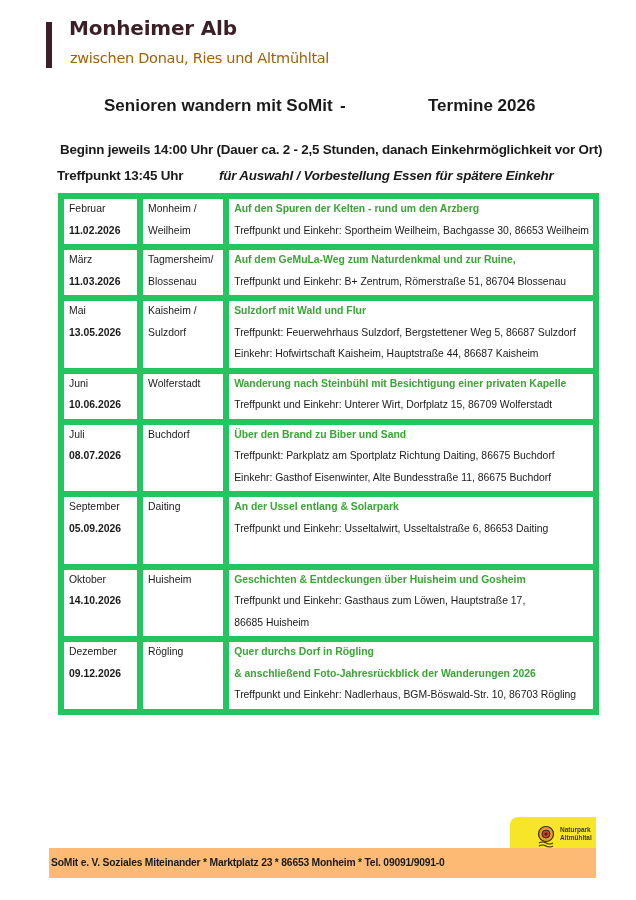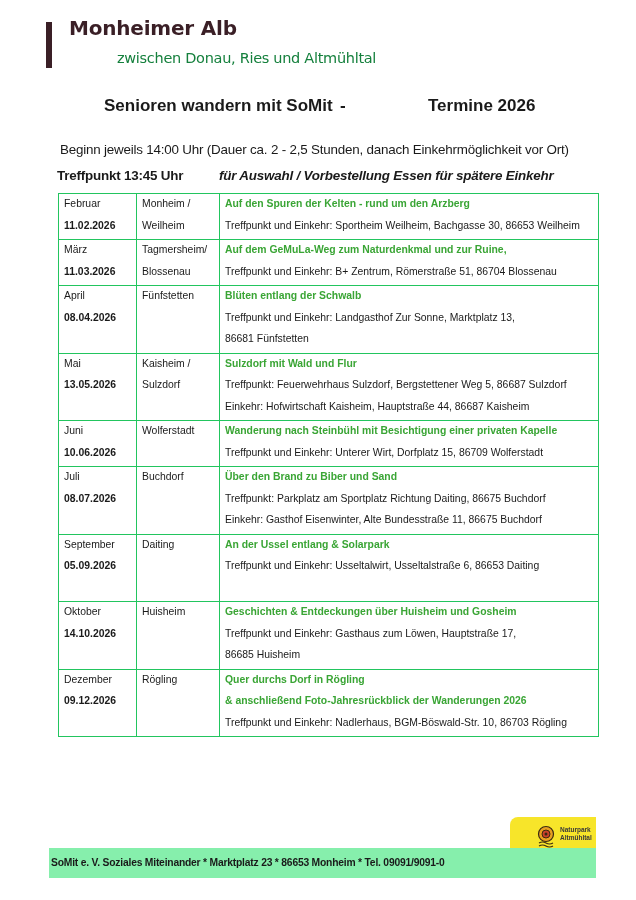--- a/index.html
+++ b/index.html
@@ -1,34 +1,34 @@
 <!DOCTYPE html>
 <html><head>
 <meta charset="utf-8">
 <style>
   html, body { margin:0; padding:0; background:#ffffff; }
   body { width:636px; height:900px; position:relative; overflow:hidden; font-family:"Liberation Sans", sans-serif; color:#1a1a1a; }
   .logo-bar { position:absolute; left:46px; top:22px; width:6px; height:46px; background:#3a1f26; }
   .logo-title { position:absolute; left:69px; top:16px; font-family:"DejaVu Sans", sans-serif; font-weight:bold; font-size:20px; color:#3a1f26; letter-spacing:-0.2px; white-space:nowrap; }
-  .logo-sub { position:absolute; left:70px; top:50px; font-family:"DejaVu Sans", sans-serif; font-size:14.5px; color:#15803d; white-space:nowrap; letter-spacing:-0.3px;margin-left:47px; }
+  .logo-sub { position:absolute; left:70px; top:50px; font-family:"DejaVu Sans", sans-serif; font-size:14.5px; color:#a16207; white-space:nowrap; letter-spacing:-0.3px; }
   .title { position:absolute; top:96px; left:0; width:636px; font-weight:bold; font-size:17px; white-space:nowrap; }
   .title .t1 { position:absolute; left:104px; }
   .title .t2 { position:absolute; left:340px; }
   .title .t3 { position:absolute; left:428px; }
-  .info1 { position:absolute; left:60px; top:142px; font-weight:normal; font-size:13.4px; white-space:nowrap; letter-spacing:-0.2px; }
+  .info1 { position:absolute; left:60px; top:142px; font-weight:bold; font-size:13.4px; white-space:nowrap; letter-spacing:-0.2px; }
   .info2 { position:absolute; left:57px; top:168px; font-weight:bold; font-size:13.4px; white-space:nowrap; letter-spacing:-0.2px; }
   .info2 .b { position:absolute; left:162px;font-style:italic; }
   table.sched { position:absolute; left:58px; top:193px; width:541px; border-collapse:collapse; font-size:10.4px; }
-  table.sched td { border:1px solid #22c55e; vertical-align:top; padding:2px 4px 0 5px;margin-left:35px; }
+  table.sched td { border:6px solid #22c55e; vertical-align:top; padding:2px 4px 0 5px;margin-left:35px; }
   table.sched td.c1 { width:68px; }
   table.sched td.c2 { width:73px; }
   .ln { height:21.5px; line-height:16px; white-space:nowrap; }
   .date { font-weight:bold; }
   .green { color:#3aa535; font-weight:bold; }
-  .footer { position:absolute; left:49px; top:848px; width:547px; height:30px; background:#86efac; }
+  .footer { position:absolute; left:49px; top:848px; width:547px; height:30px; background:#fdba74; }
   .footer-text { position:absolute; left:2px; top:9px; font-weight:bold; font-size:10.3px; color:#1a1a1a; white-space:nowrap; letter-spacing:-0.2px; }
   .badge { position:absolute; left:510px; top:817px; width:86px; height:40px; background:#f7e52a; border-radius:8px 0 0 8px; }
   .badge-icon { position:absolute; left:25px; top:8px; width:22px; height:24px; }
   .badge-text { position:absolute; left:50px; top:9px; font-size:6.5px; font-weight:bold; color:#3a3a3a; line-height:8px; white-space:nowrap; }
 </style>
 </head>
 <body>
 
 <div class="logo-bar"></div>
 <div class="logo-title">Monheimer Alb</div>
@@ -67,34 +67,20 @@
           <div class="ln">März</div>
           <div class="ln date">11.03.2026</div>
         </td>
         <td class="c2">
           <div class="ln">Tagmersheim/</div>
           <div class="ln">Blossenau</div>
         </td>
         <td>
           <div class="ln green">Auf dem GeMuLa-Weg zum Naturdenkmal und zur Ruine,</div>
           <div class="ln">Treffpunkt und Einkehr: B+ Zentrum, Römerstraße 51, 86704 Blossenau</div>
-        </td>
-      </tr>
-      <tr>
-        <td class="c1">
-          <div class="ln">April</div>
-          <div class="ln date">08.04.2026</div>
-        </td>
-        <td class="c2">
-          <div class="ln">Fünfstetten</div>
-        </td>
-        <td>
-          <div class="ln green">Blüten entlang der Schwalb</div>
-          <div class="ln">Treffpunkt und Einkehr: Landgasthof Zur Sonne, Marktplatz 13,</div>
-          <div class="ln">86681 Fünfstetten</div>
         </td>
       </tr>
       <tr>
         <td class="c1">
           <div class="ln">Mai</div>
           <div class="ln date">13.05.2026</div>
         </td>
         <td class="c2">
           <div class="ln">Kaisheim /</div>
           <div class="ln">Sulzdorf</div>

